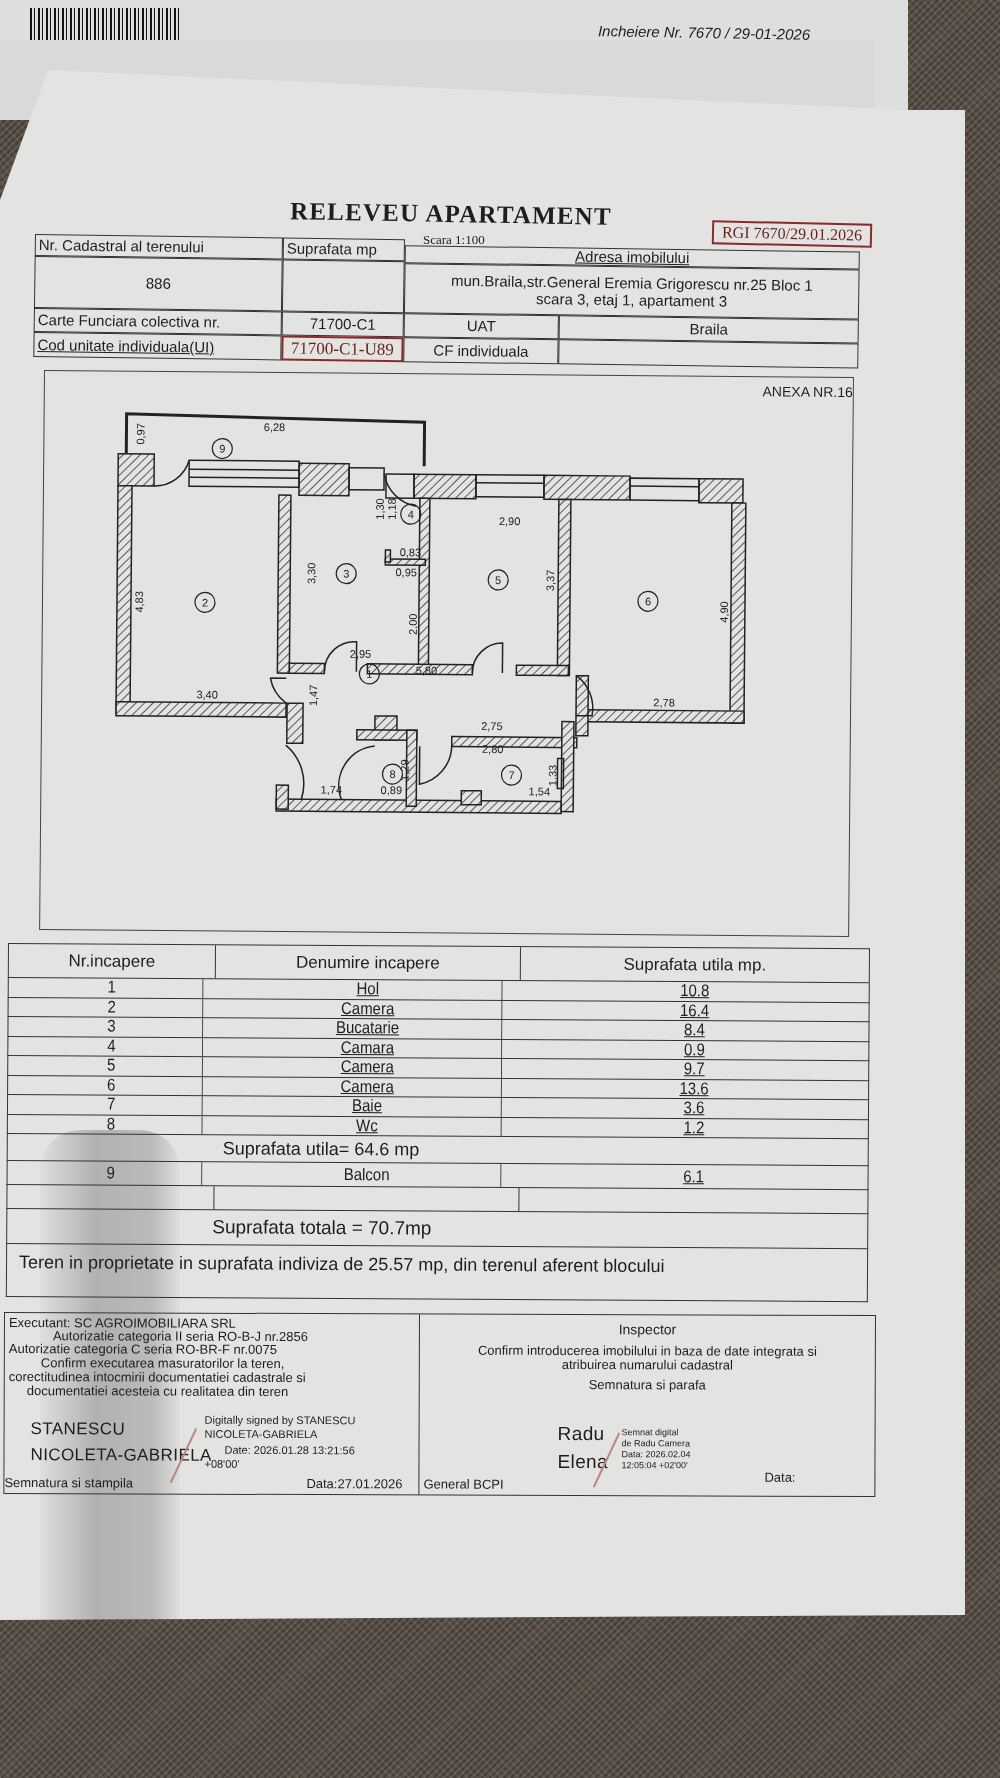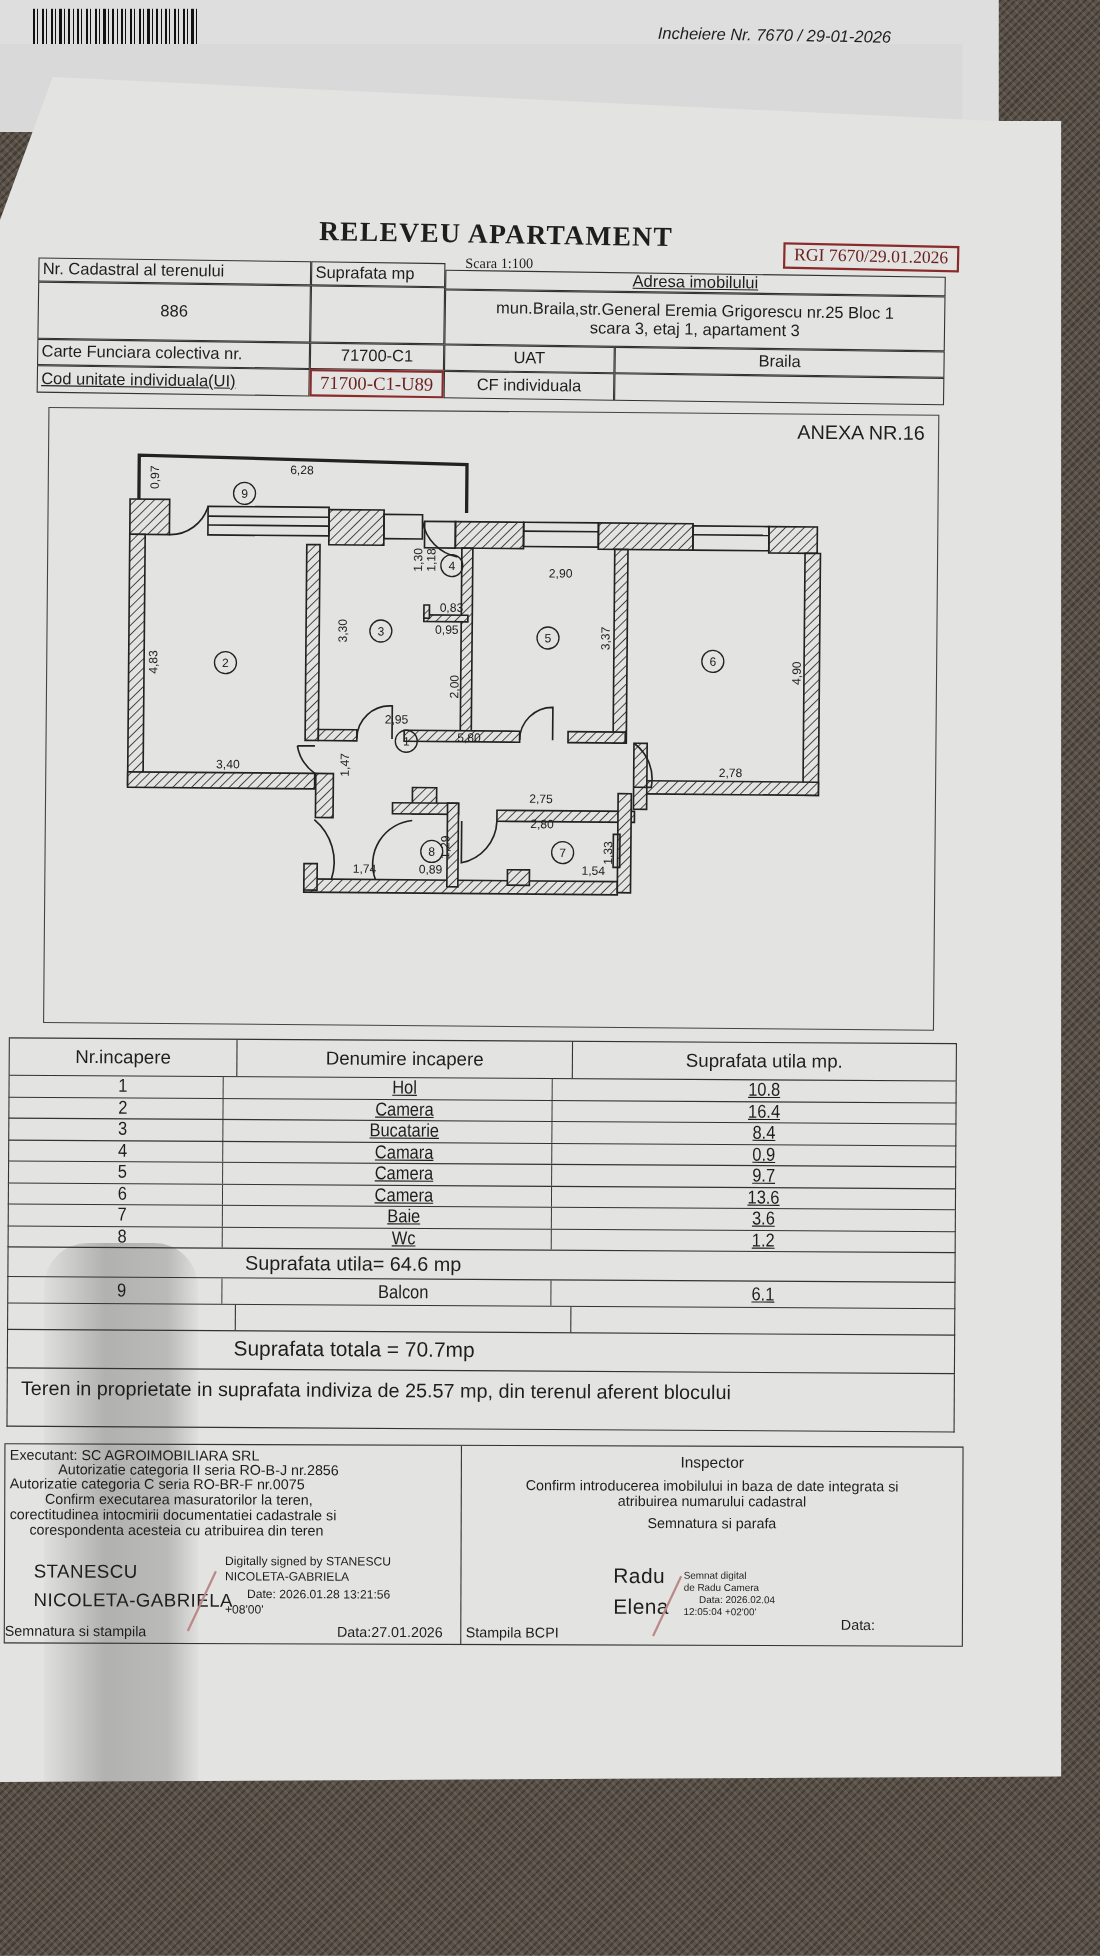--- a/index.html
+++ b/index.html
@@ -62,21 +62,21 @@
   
   .hdr { position: absolute; left: 35px; top: 234px; width: 825px; transform: rotate(0.8deg); transform-origin: left top; }
   .hdr .cell { position: absolute; border: 1.5px solid #333; font-size: 15px; display: flex; align-items: center; justify-content: center; text-align: center; line-height: 1.15; }
   .hdr .left { justify-content: flex-start; padding-left: 3px; }
   .ui-code { border: 2px solid #8a2a2a !important; color: #6a1e1e; font-family: "Liberation Serif", serif; font-size: 17px !important; }
   
   .plan-frame {
     position: absolute; left: 44px; top: 370px; width: 810px; height: 560px; border: 1.5px solid #444;
     transform: rotate(0.5deg); transform-origin: left top;
   }
-  .anexa { position: absolute; right: 12px; top: 6px; font-size: 18px; }
+  .anexa { position: absolute; right: 0; top: 6px; font-size: 14px; }
   .plan-frame svg { position: absolute; left: 0; top: 0; }
   
   .rooms { position: absolute; left: 8px; top: 943px; width: 862px; transform: rotate(0.35deg); transform-origin: left top; }
   .rooms .row { display: flex; border-left: 1.5px solid #333; border-right: 1.5px solid #333; border-bottom: 1.5px solid #333; }
   .rooms .row.head { border-top: 1.5px solid #333; height: 35px; }
   .rooms .row.item { height: 19.5px; }
   .rooms .c { display: flex; align-items: center; justify-content: center; font-size: 17px; font-family: "Liberation Sans Narrow", "Liberation Sans", sans-serif; }
   .rooms .c1 { width: 207px; border-right: 1.5px solid #333; }
   .rooms .c2 { width: 305px; border-right: 1.5px solid #333; }
   .rooms .c3 { flex: 1; }
@@ -327,39 +327,39 @@
   </div>
 </div>
 
 <div class="sig">
   <div class="colL">
     <div class="line" style="left:4px;top:2px;">Executant: SC AGROIMOBILIARA SRL</div>
     <div class="line" style="left:4px;top:15px;margin-left:44px;">Autorizatie categoria II seria RO-B-J nr.2856</div>
     <div class="line" style="left:4px;top:28px;">Autorizatie categoria C seria RO-BR-F nr.0075</div>
     <div class="line" style="left:36px;top:42px;">Confirm executarea masuratorilor la teren,</div>
     <div class="line" style="left:4px;top:56px;">corectitudinea intocmirii documentatiei cadastrale si</div>
-    <div class="line" style="left:22px;top:70px;">corespondenta acesteia cu atribuirea din teren</div>
+    <div class="line" style="left:22px;top:70px;">documentatiei acesteia cu realitatea din teren</div>
     <div class="line big-name" style="left:26px;top:106px;">STANESCU</div>
     <div class="line big-name" style="left:26px;top:132px;">NICOLETA-GABRIELA</div>
     <div class="tick" style="left:178px;top:112px;"></div>
     <div class="line ds" style="left:200px;top:100px;">Digitally signed by STANESCU</div>
     <div class="line ds" style="left:200px;top:114px;">NICOLETA-GABRIELA</div>
     <div class="line ds" style="left:200px;top:130px;margin-left:20px;">Date: 2026.01.28 13:21:56</div>
     <div class="line ds" style="left:200px;top:144px;">+08'00'</div>
     <div class="line" style="left:0;top:162px;">Semnatura si stampila</div>
     <div class="line" style="left:302px;top:162px;">Data:27.01.2026</div>
   </div>
   <div class="colR">
     <div class="line center" style="top:6px;font-size:14px;">Inspector</div>
     <div class="line center" style="top:28px;">Confirm introducerea imobilului in baza de date integrata si</div>
     <div class="line center" style="top:42px;">atribuirea numarului cadastral</div>
     <div class="line center" style="top:62px;">Semnatura si parafa</div>
     <div class="line big-name" style="left:138px;top:108px;font-size:19px !important;">Radu</div>
     <div class="line big-name" style="left:138px;top:136px;font-size:19px !important;">Elena</div>
     <div class="tick" style="left:186px;top:115px;"></div>
     <div class="line ds-small" style="left:202px;top:112px;">Semnat digital</div>
     <div class="line ds-small" style="left:202px;top:123px;">de Radu Camera</div>
-    <div class="line ds-small" style="left:202px;top:134px;margin-left:14px;">Data: 2026.02.04</div>
+    <div class="line ds-small" style="left:202px;top:134px;">Data: 2026.02.04</div>
     <div class="line ds-small" style="left:202px;top:145px;">12:05:04 +02'00'</div>
-    <div class="line" style="left:4px;top:162px;">Stampila BCPI</div>
+    <div class="line" style="left:4px;top:162px;">General BCPI</div>
     <div class="line" style="left:345px;top:154px;">Data:</div>
   </div>
 </div>
 
 </body></html>

